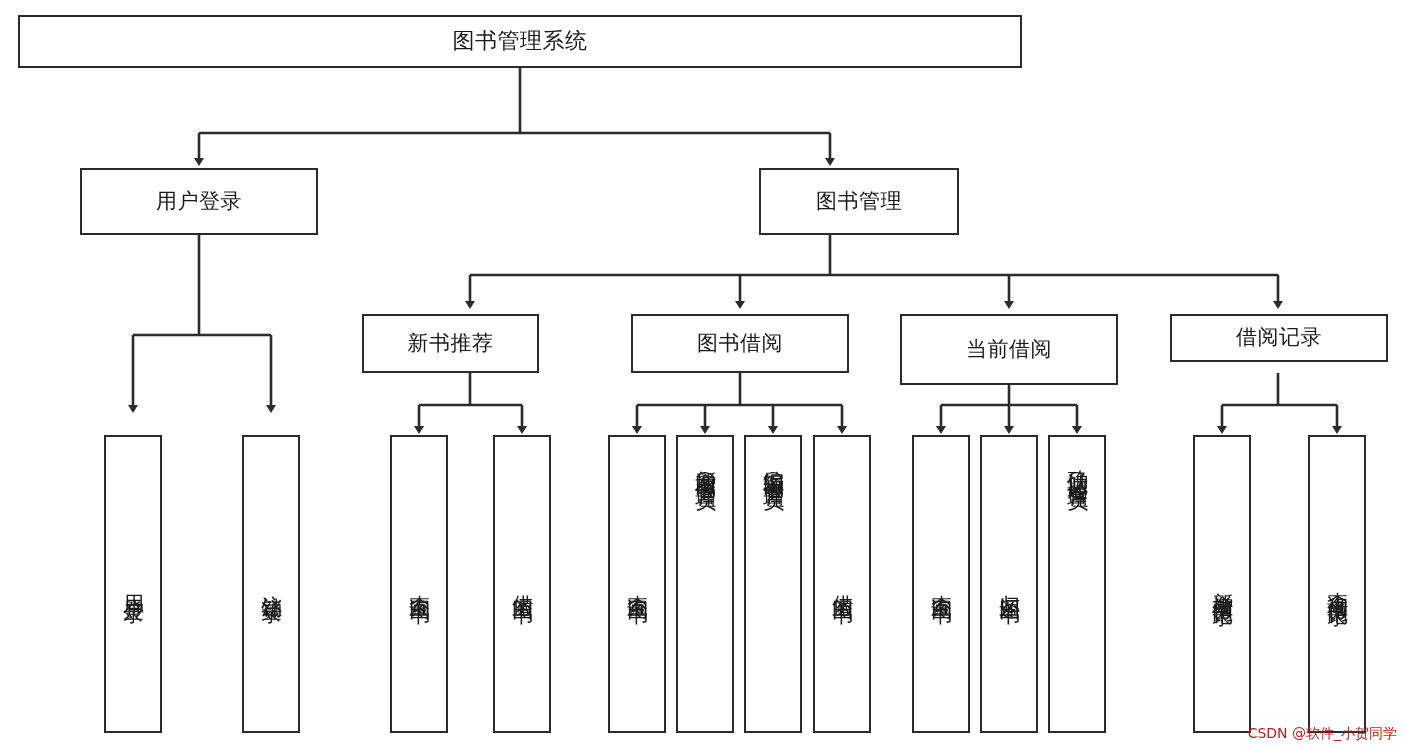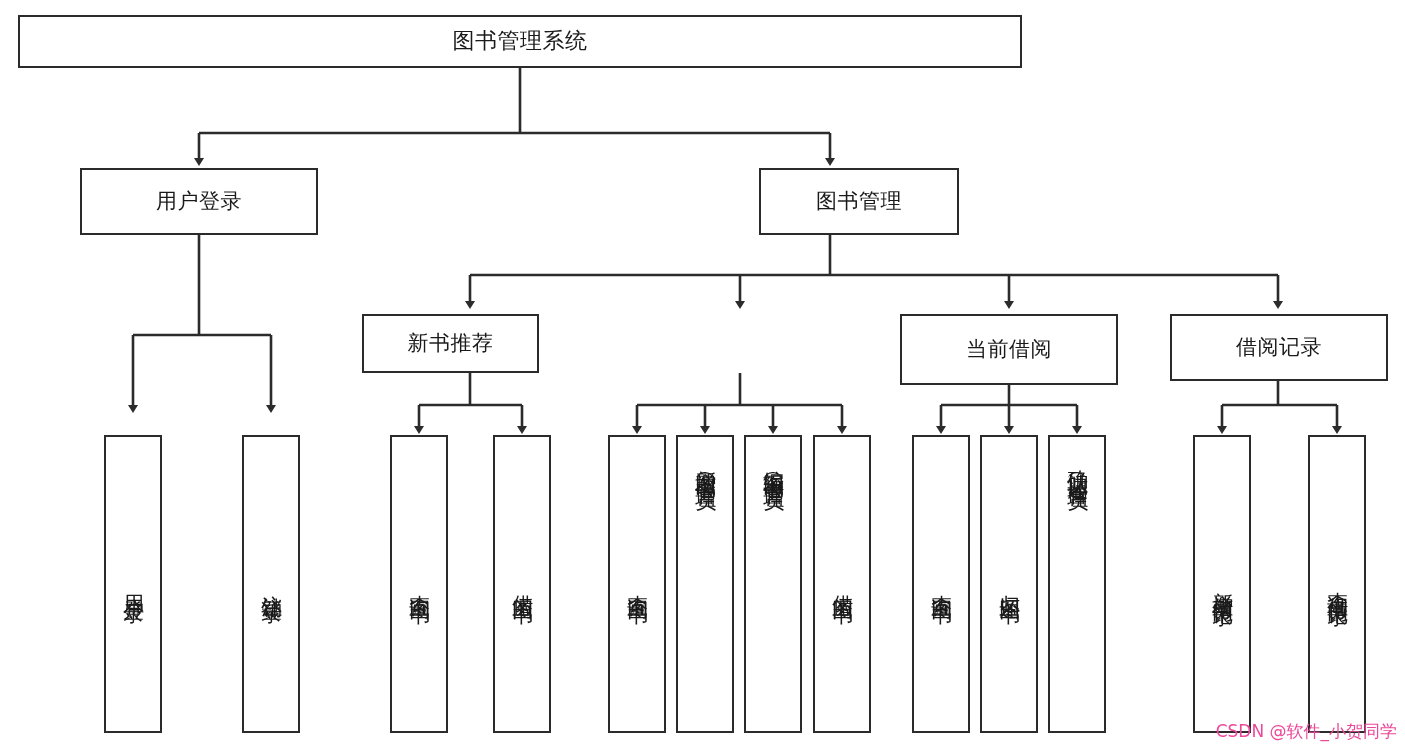--- a/index.html
+++ b/index.html
@@ -65,22 +65,22 @@
   }
   .node.leaf.center-text {
     align-items: center;
     padding-top: 0;
   }
   .watermark {
     position: absolute;
     right: 8px;
     bottom: 4px;
     font-family: "DejaVu Sans", "Liberation Sans", sans-serif;
-    font-size: 17px;
-    color: #ec4899;
+    font-size: 14px;
+    color: #b91c1c;
     z-index: 5;
     white-space: nowrap;
   }
 </style>
 </head>
 <body>
 
 <div id="diagram">
 
   <svg class="edges" viewBox="0 0 1405 747">
@@ -145,26 +145,29 @@
   </div>
 
   <div class="node horiz" style="left:711px; top:168px; width:200px; height:67px;margin-left:48px;">
     <span class="label">图书管理</span>
   </div>
 
   <div class="node horiz" style="left:362px; top:314px; width:177px; height:59px;">
     <span class="label">新书推荐</span>
   </div>
 
+  <div class="node horiz" style="left:631px; top:314px; width:218px; height:59px;">
+    <span class="label">图书借阅</span>
+  </div>
 
   <div class="node horiz" style="left:900px; top:314px; width:218px; height:71px;">
     <span class="label">当前借阅</span>
   </div>
 
-  <div class="node horiz" style="left:1170px; top:314px; width:218px; height:67px;">
+  <div class="node horiz" style="left:1170px; top:314px; width:218px; height:48px;">
     <span class="label">借阅记录</span>
   </div>
 
   <div class="node leaf center-text" style="left:104px; top:435px; width:58px; height:298px;">
     <span class="label">用户登录</span>
   </div>
 
   <div class="node leaf center-text" style="left:242px; top:435px; width:58px; height:298px;">
     <span class="label">注销登录</span>
   </div>

